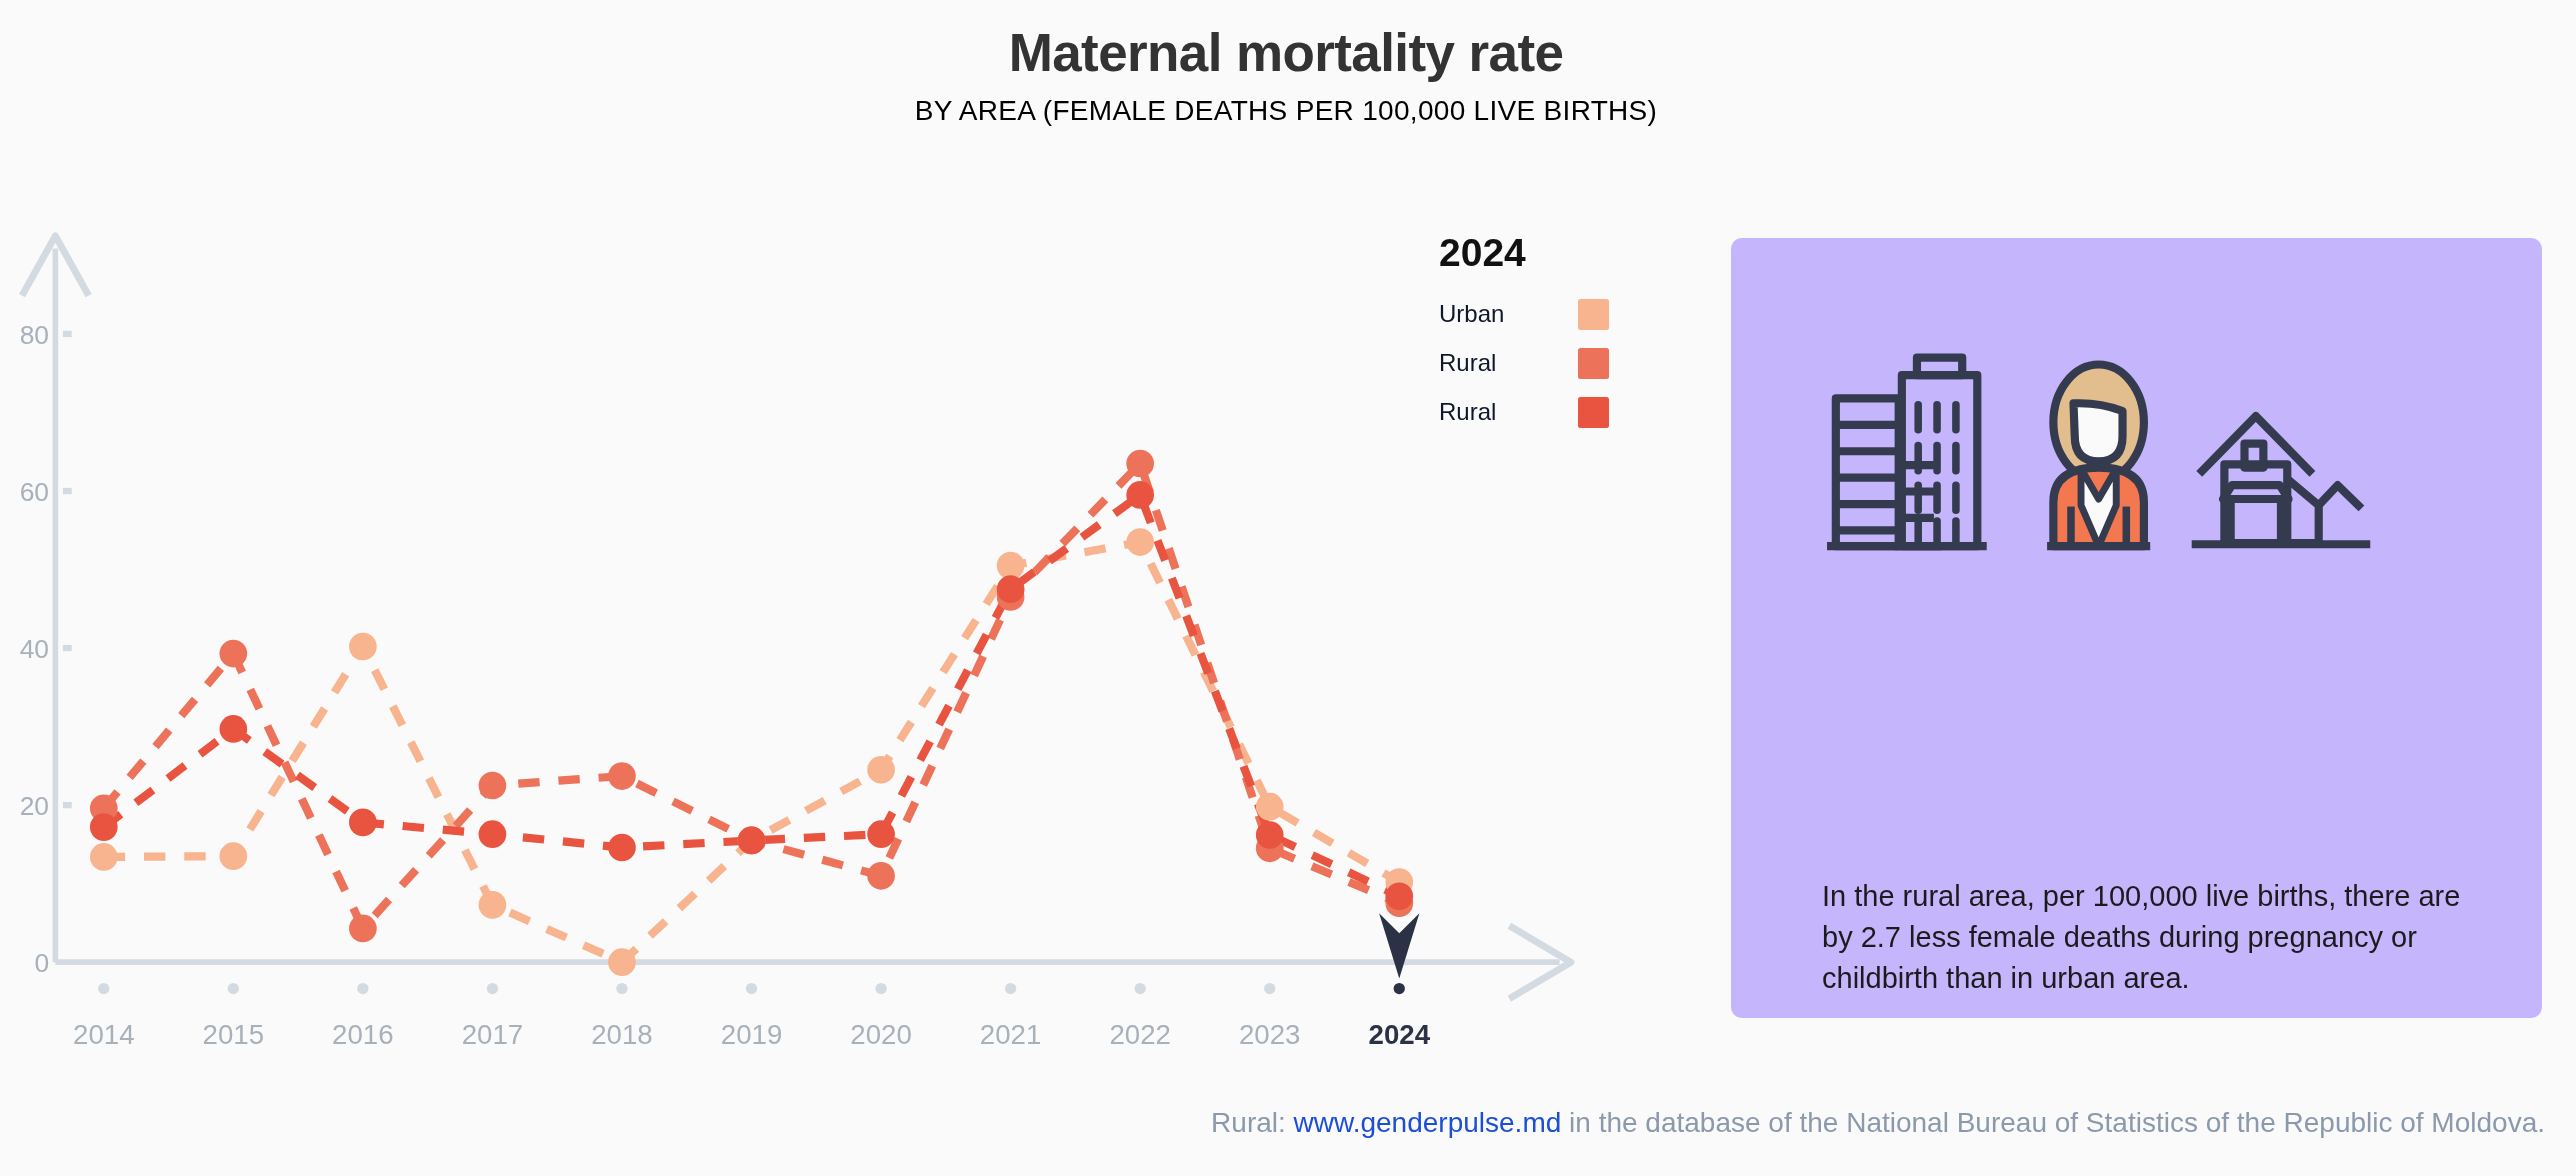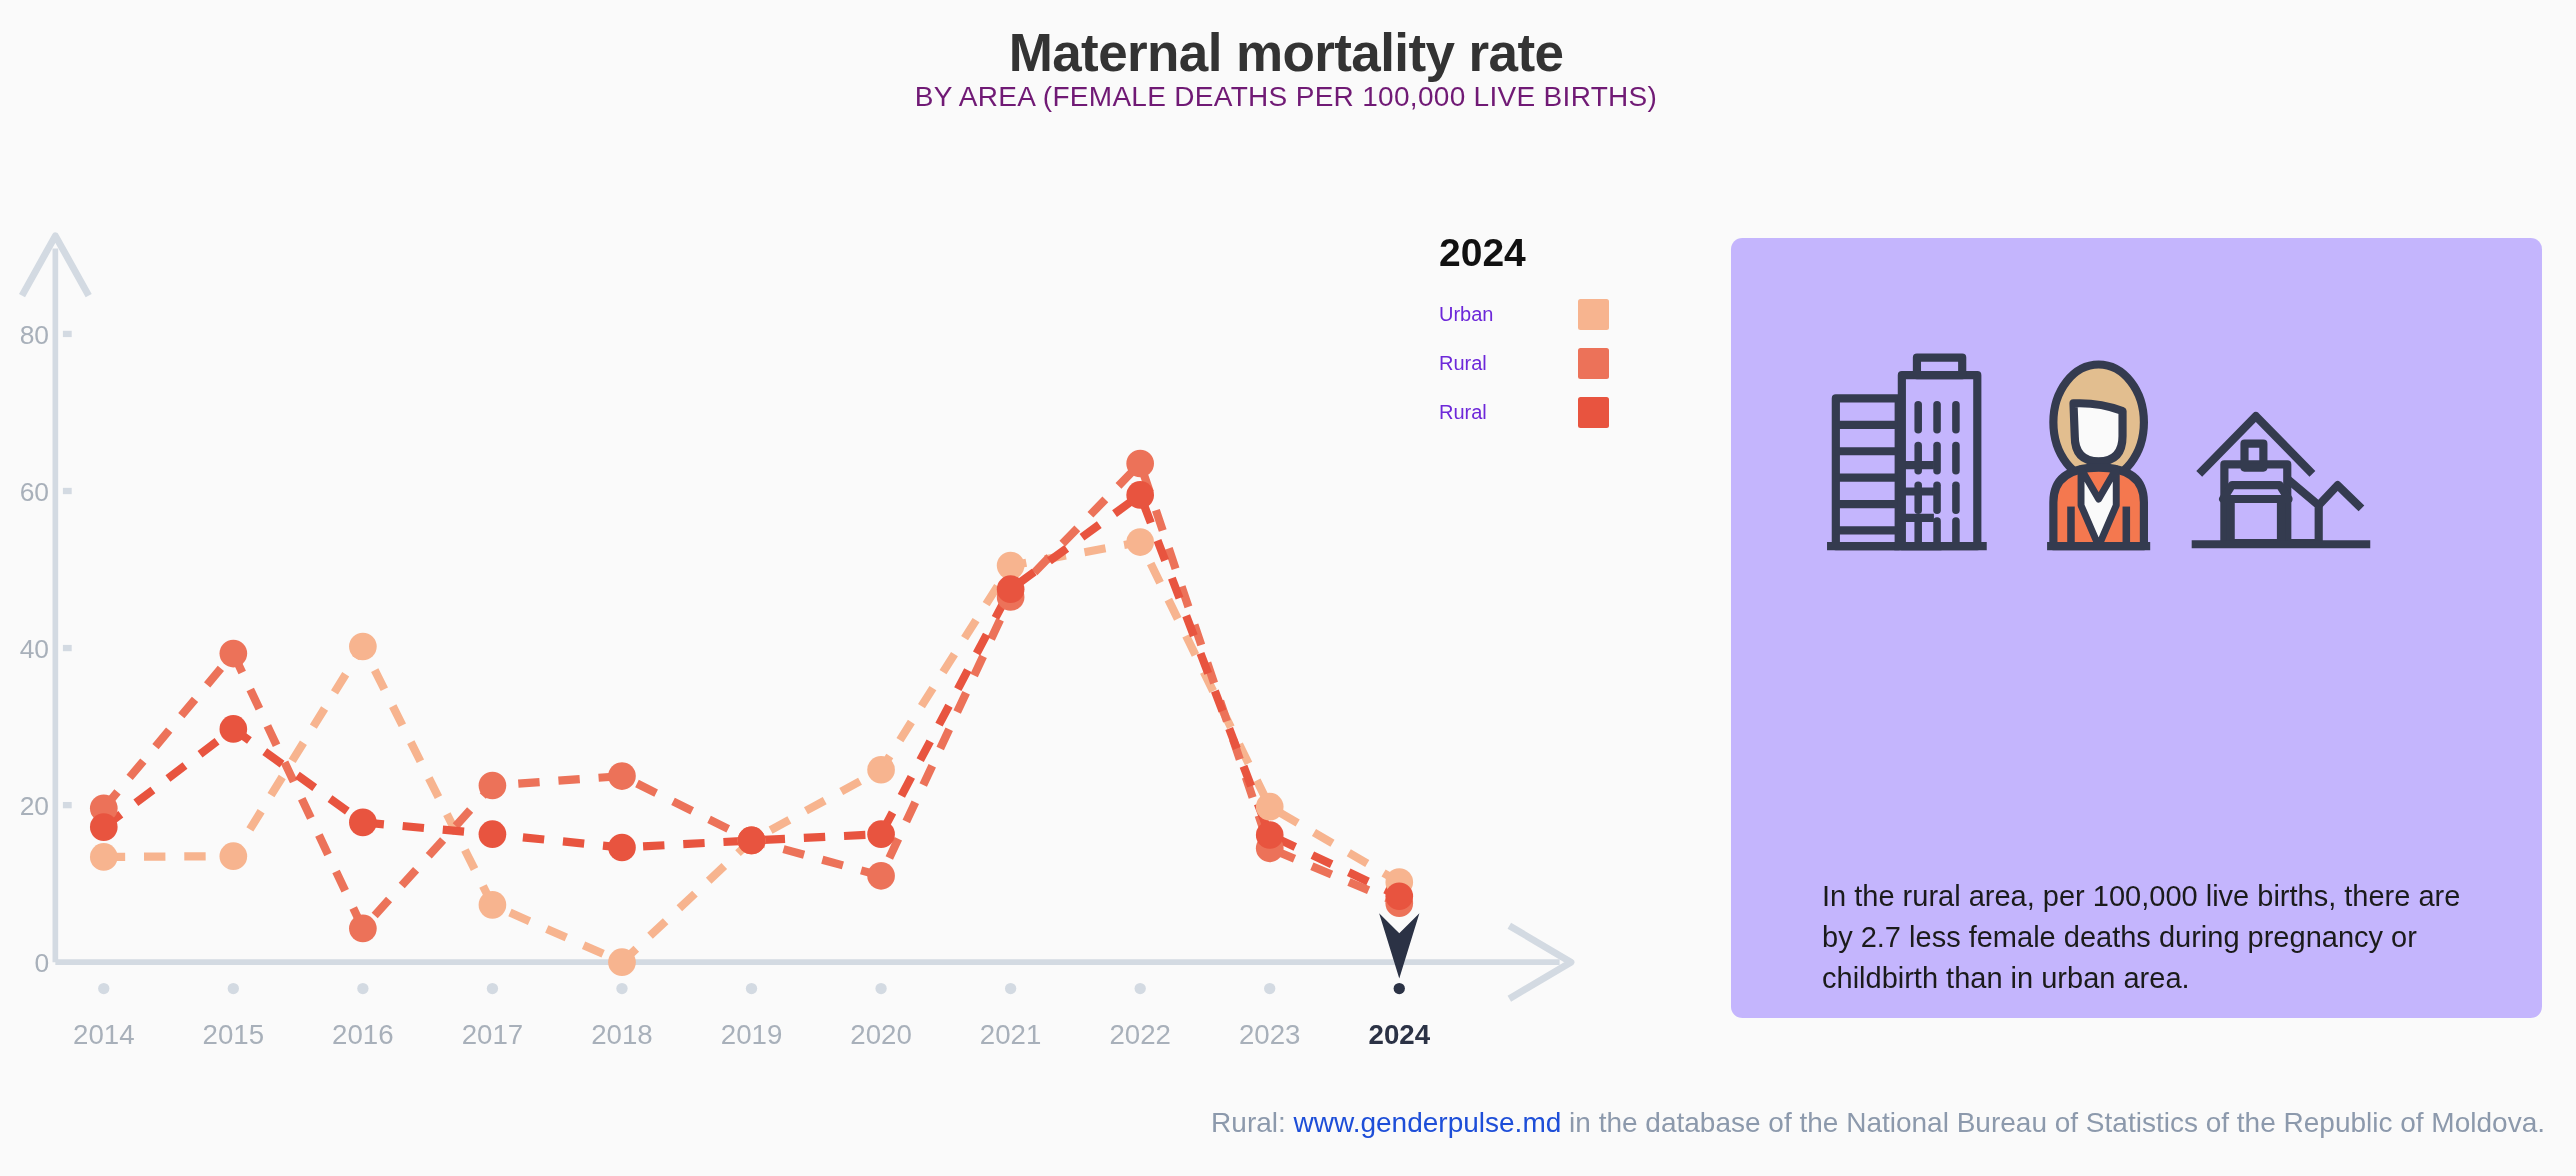--- a/index.html
+++ b/index.html
@@ -18,22 +18,23 @@
   .title{
     font-size:53px;
     font-weight:bold;
     color:#333333;
     letter-spacing:-0.6px;
     line-height:1.05;
     margin:0;
   }
   .subtitle{
     font-size:28px;
-    color:#701a75;
+    color:#000000;
     letter-spacing:0.3px;
+    margin-top:14px;
     font-weight:400;
   }
 
   
   .chart-wrap{
     position:absolute;
     left:0;top:0;
     width:1698px;height:1176px;
   }
   .chart-svg{position:absolute;left:0;top:0;}
@@ -69,22 +70,22 @@
     line-height:1;
   }
   .legend-row{
     display:flex;
     align-items:center;
     justify-content:space-between;
     width:170px;
     height:49px;
   }
   .legend-label{
-    font-size:20px;
-    color:#6d28d9;
+    font-size:24px;
+    color:#0f172a;
     line-height:1;
   }
   .legend-swatch{
     width:31px;height:31px;
     border-radius:2.5px;
     flex:0 0 auto;
   }
 
   
   .info-card{

